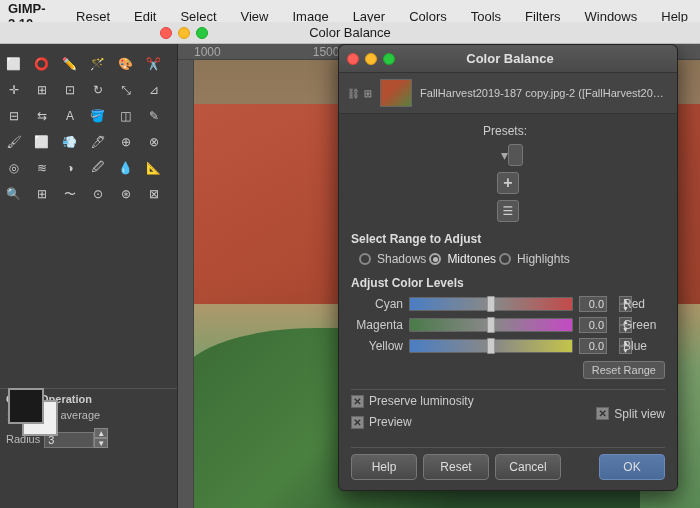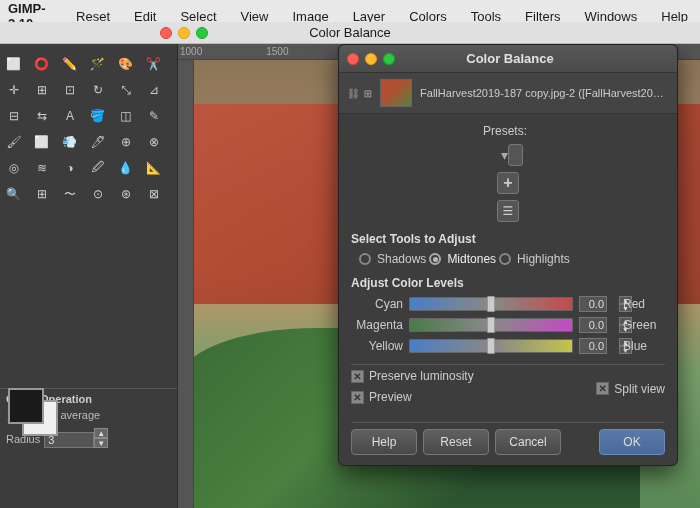--- a/index.html
+++ b/index.html
@@ -568,23 +568,23 @@
       position: absolute;
       top: 16px;
       left: 0;
       width: 16px;
       bottom: 0;
       background: #555;
       border-right: 1px solid #444;
     }
 
     .ruler-tick {
-      font-size: 10px;
+      font-size: 12px;
       color: #aaa;
-      padding: 0 2px;
+      padding: 0 16px;
     }
   </style>
 </head>
 <body>
 
 <div class="menu-bar">
   <span class="app-name">GIMP-2.10</span>
   <span class="menu-bar-item">Reset</span>
   <span class="menu-bar-item">Edit</span>
   <span class="menu-bar-item">Select</span>
@@ -717,21 +717,21 @@
           <div style="flex:1;position:relative;display:flex;align-items:center;">
             <select class="presets-select">
               <option value=""></option>
             </select>
             <span class="presets-arrow">▾</span>
           </div>
           <div class="presets-add-btn">+</div>
           <div class="presets-menu-btn">☰</div>
         </div>
 
-        <div class="section-header">Select Tools to Adjust</div>
+        <div class="section-header">Select Range to Adjust</div>
         <div class="radio-group">
           <div class="radio-item">
             <div class="radio-circle"></div>
             <span class="radio-label">Shadows</span>
           </div>
           <div class="radio-item">
             <div class="radio-circle checked"></div>
             <span class="radio-label active">Midtones</span>
           </div>
           <div class="radio-item">
@@ -787,20 +787,23 @@
             <div class="slider-value-box">
               <input class="slider-value" type="text" value="0.0" style="">
               <div class="slider-spinner">
                 <div class="slider-spin-btn">▲</div>
                 <div class="slider-spin-btn">▼</div>
               </div>
             </div>
             <span class="slider-right-label">Blue</span>
           </div>
 
+          <div style="display:flex; justify-content:flex-end; margin-top:2px;">
+            <button class="reset-range-btn">Reset Range</button>
+          </div>
         </div>
 
         <div class="bottom-checkboxes">
           <div class="bottom-left-checks">
             <div class="checkbox-row">
               <div class="checkbox-x">✕</div>
               <span class="checkbox-label">Preserve luminosity</span>
             </div>
             <div class="checkbox-row">
               <div class="checkbox-x">✕</div>

